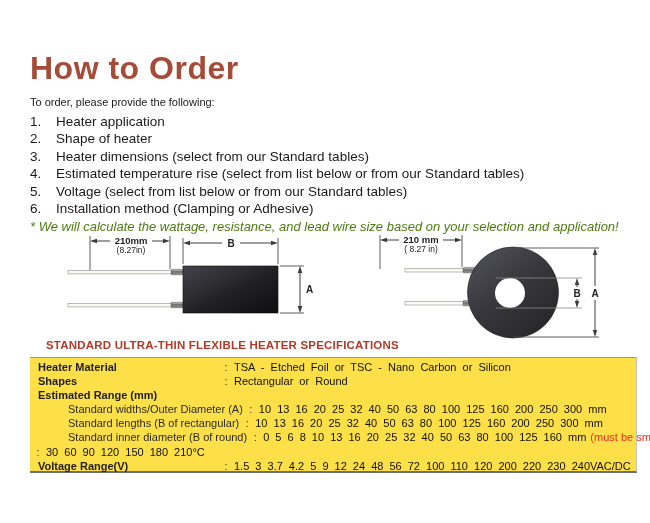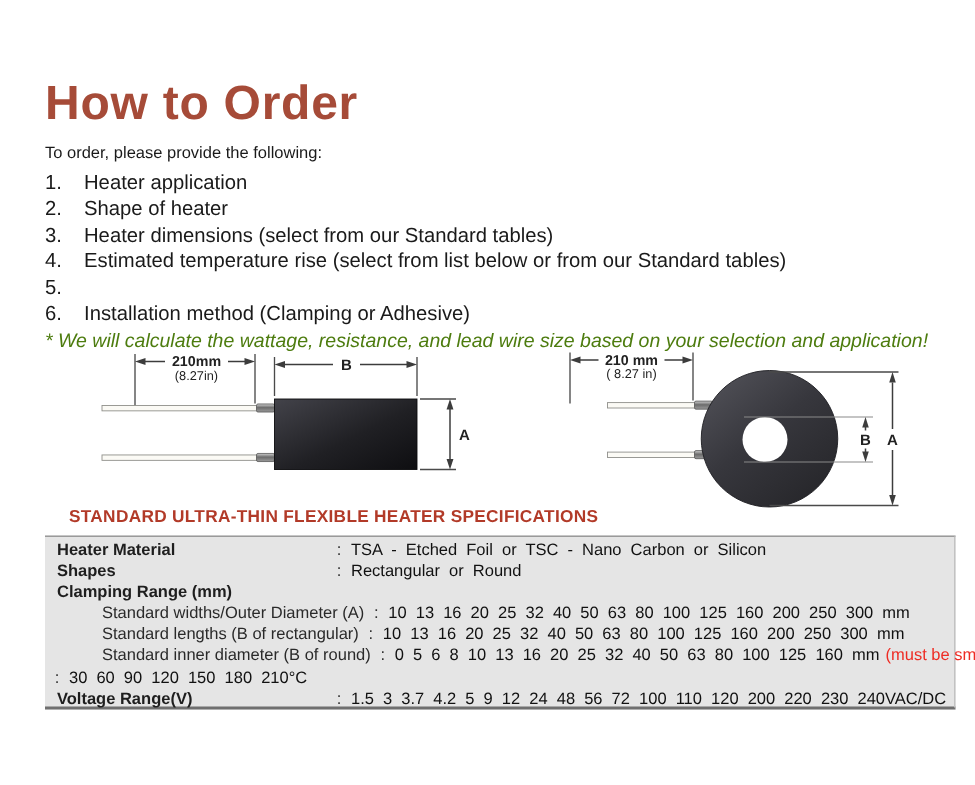--- a/index.html
+++ b/index.html
@@ -20,21 +20,21 @@
   .note { font-size:13px; font-style:italic; margin-top:2px; color:#4d7c0f; }
 
   .diagrams { position:absolute; left:55px; top:225px; width:595px; height:125px; }
 
   .spec-title {
     position:absolute; left:46px; top:339px; font-size:11.5px; font-weight:bold;
     color:#b23a28; letter-spacing:0.2px;
   }
   .spec-table {
     position:absolute; left:30px; top:357px; width:607px; height:116px;
-    background:#e5e5e5; border-top:1px solid #9a9a9a;
+    background:#fde047; border-top:1px solid #9a9a9a;
     border-bottom:2px solid #6f6f6f; border-right:1px solid #c2c2c2;
     padding-top:2px; font-size:11px;
   }
   .trow { display:flex; height:14.1px; line-height:14.1px; }
   .t-label { flex:0 0 188px; padding-left:8px; font-weight:bold; color:#1e1e1e;
              white-space:nowrap; overflow:visible; }
   .trow.sub .t-label { padding-left:38px; font-weight:normal; color:#2a2a2a; }
   .t-colon { flex:0 0 16px; text-align:center; color:#333; }
   .t-value { flex:1; white-space:nowrap; word-spacing:3px; color:#111; }
   .t-note { color:#ee2c24; word-spacing:0; margin-left:4px; }
@@ -63,20 +63,21 @@
       <div class="olist-row">
         <span class="olist-num">3.</span>
         <span>Heater dimensions (select from our Standard tables)</span>
       </div>
       <div class="olist-row">
         <span class="olist-num">4.</span>
         <span>Estimated temperature rise (select from list below or from our Standard tables)</span>
       </div>
       <div class="olist-row">
         <span class="olist-num">5.</span>
+        <span>Voltage (select from list below or from our Standard tables)</span>
       </div>
       <div class="olist-row">
         <span class="olist-num">6.</span>
         <span>Installation method (Clamping or Adhesive)</span>
       </div>
     </div>
 
     <div class="note">* We will calculate the wattage, resistance, and lead wire size based on your selection and application!</div>
   </div>
 
@@ -166,21 +167,21 @@
       <span class="t-label">Heater Material</span>
       <span class="t-colon">:</span>
       <span class="t-value"><span>TSA - Etched Foil  or  TSC - Nano Carbon  or  Silicon</span><span class="t-note"></span></span>
     </div>
     <div class="trow">
       <span class="t-label">Shapes</span>
       <span class="t-colon">:</span>
       <span class="t-value"><span>Rectangular or Round</span><span class="t-note"></span></span>
     </div>
     <div class="trow">
-      <span class="t-label">Clamping Range (mm)</span>
+      <span class="t-label">Estimated Range (mm)</span>
       <span class="t-colon"></span>
       <span class="t-value"><span></span><span class="t-note"></span></span>
     </div>
     <div class="trow sub">
       <span class="t-label">Standard widths/Outer Diameter (A)</span>
       <span class="t-colon">:</span>
       <span class="t-value"><span>10 13 16 20 25 32 40 50 63 80 100 125 160 200 250 300 mm</span><span class="t-note"></span></span>
     </div>
     <div class="trow sub">
       <span class="t-label">Standard lengths (B of rectangular)</span>

